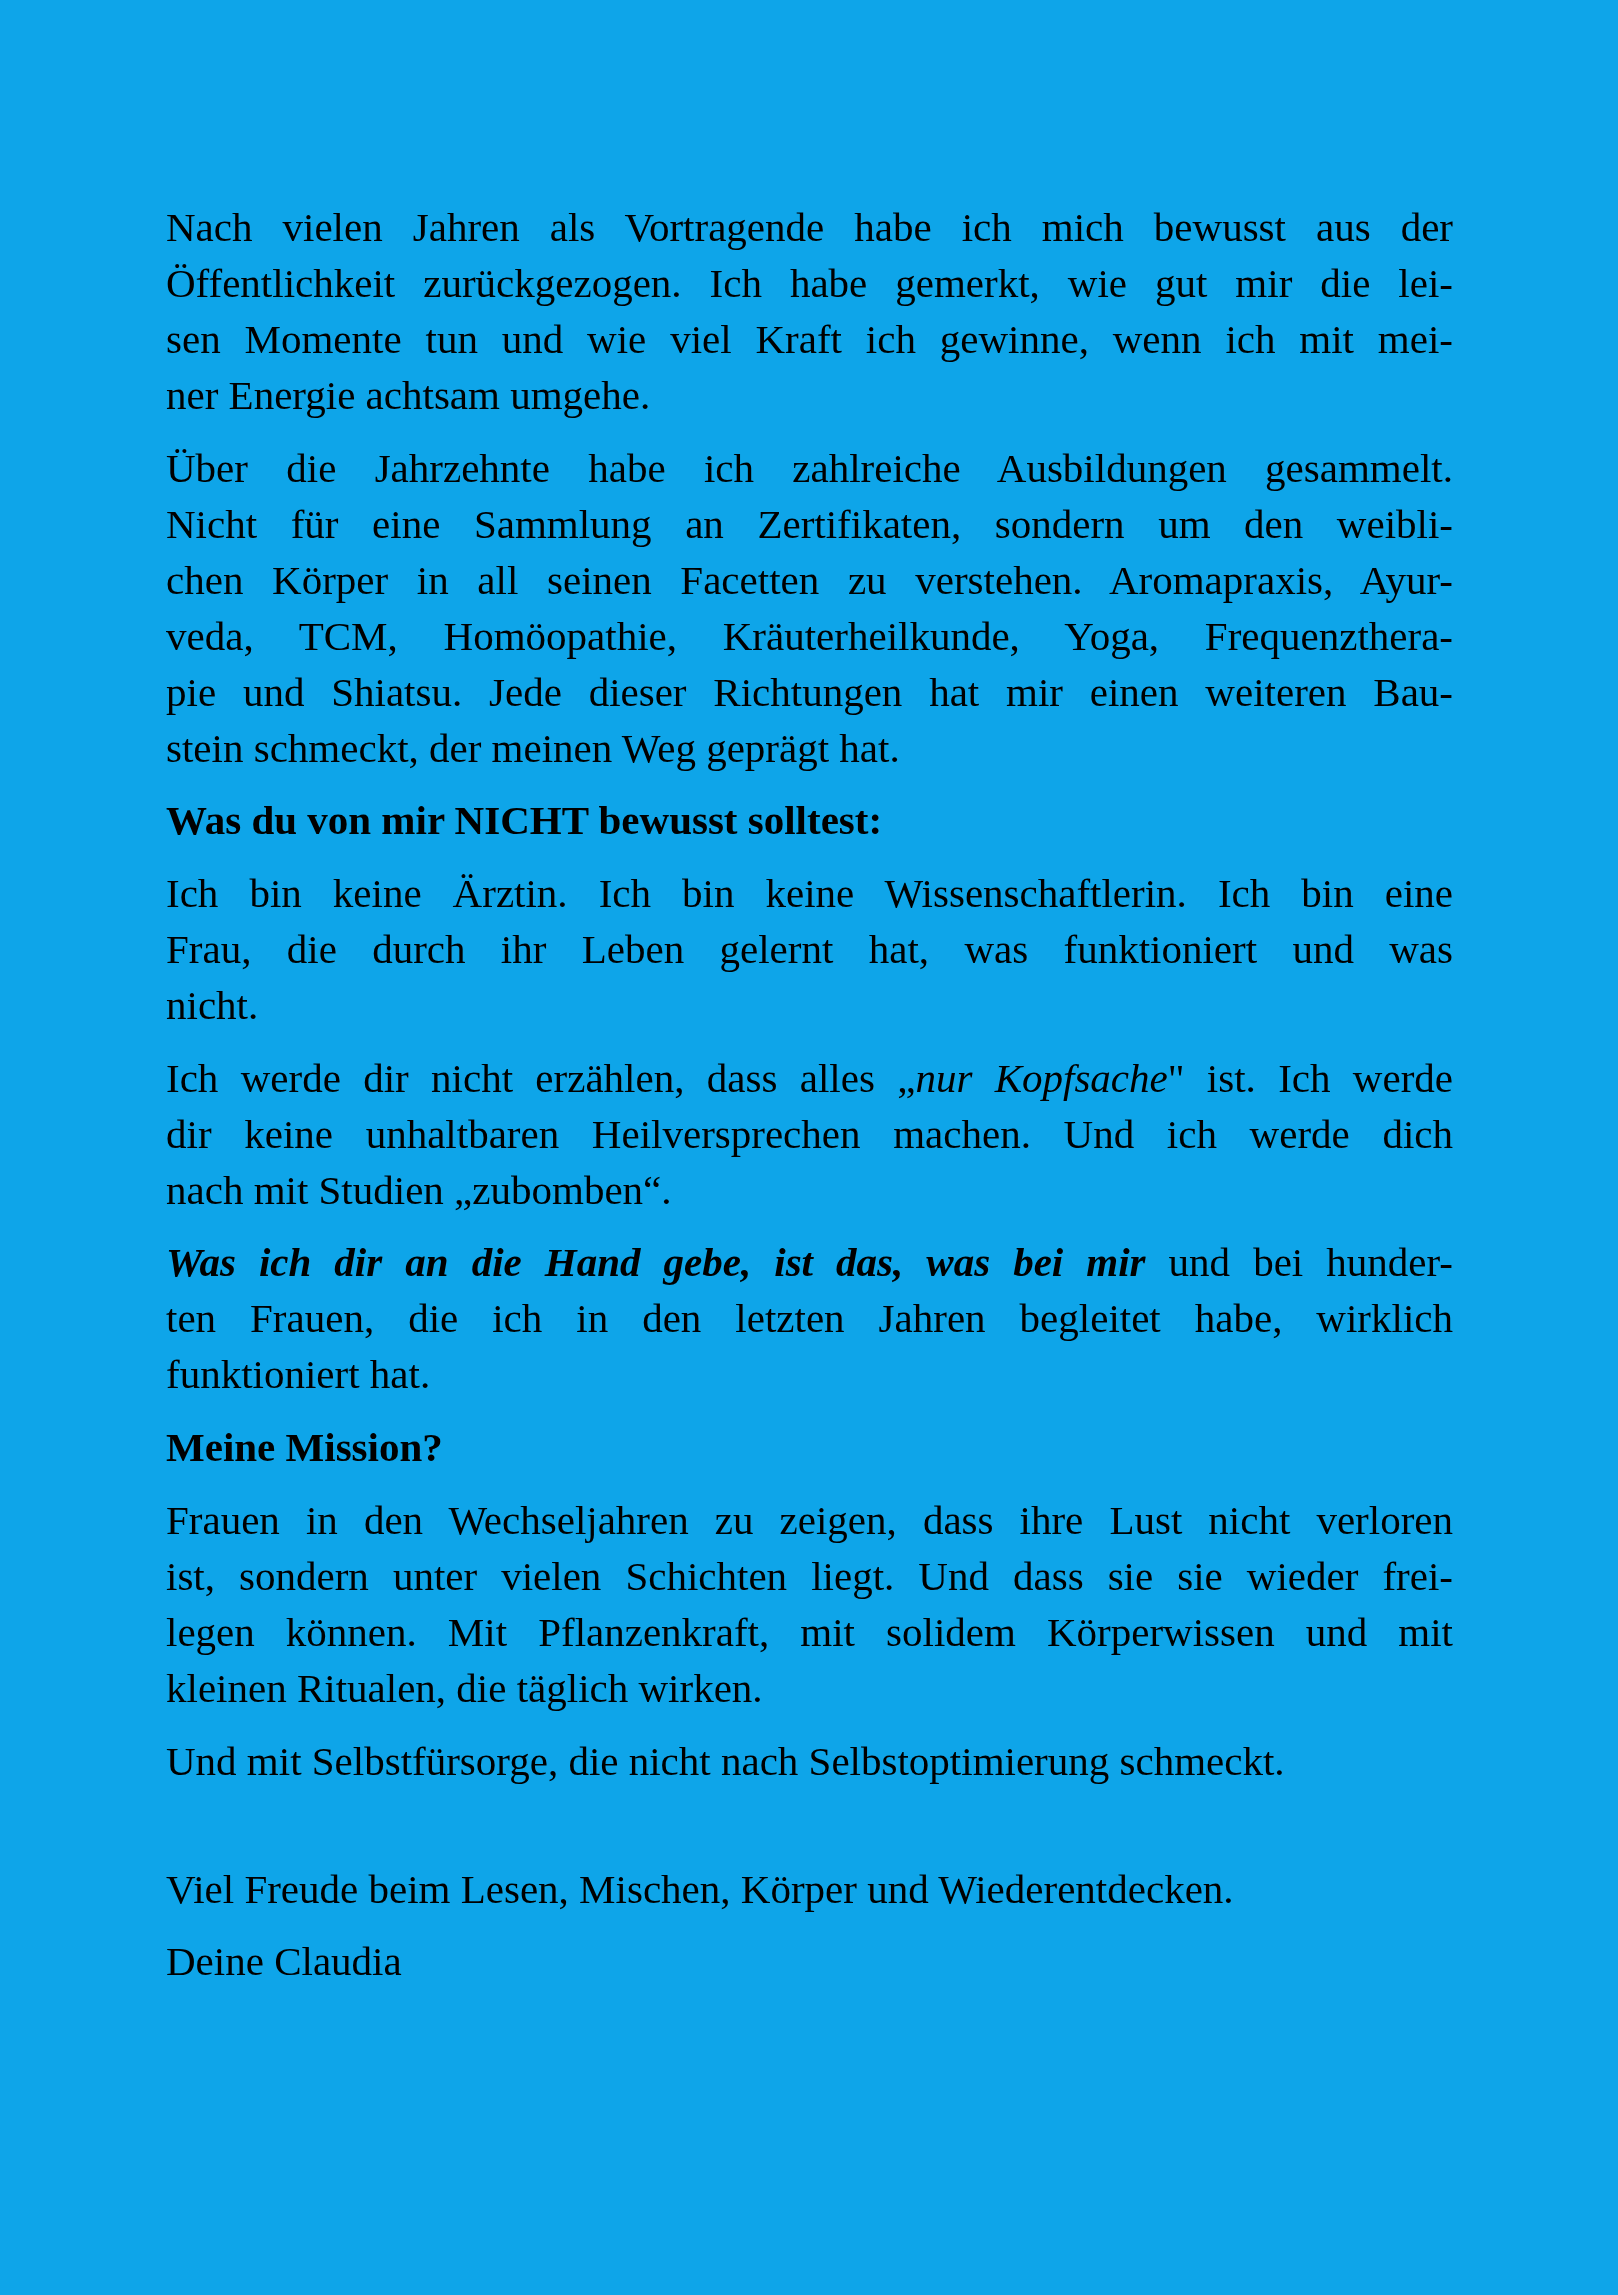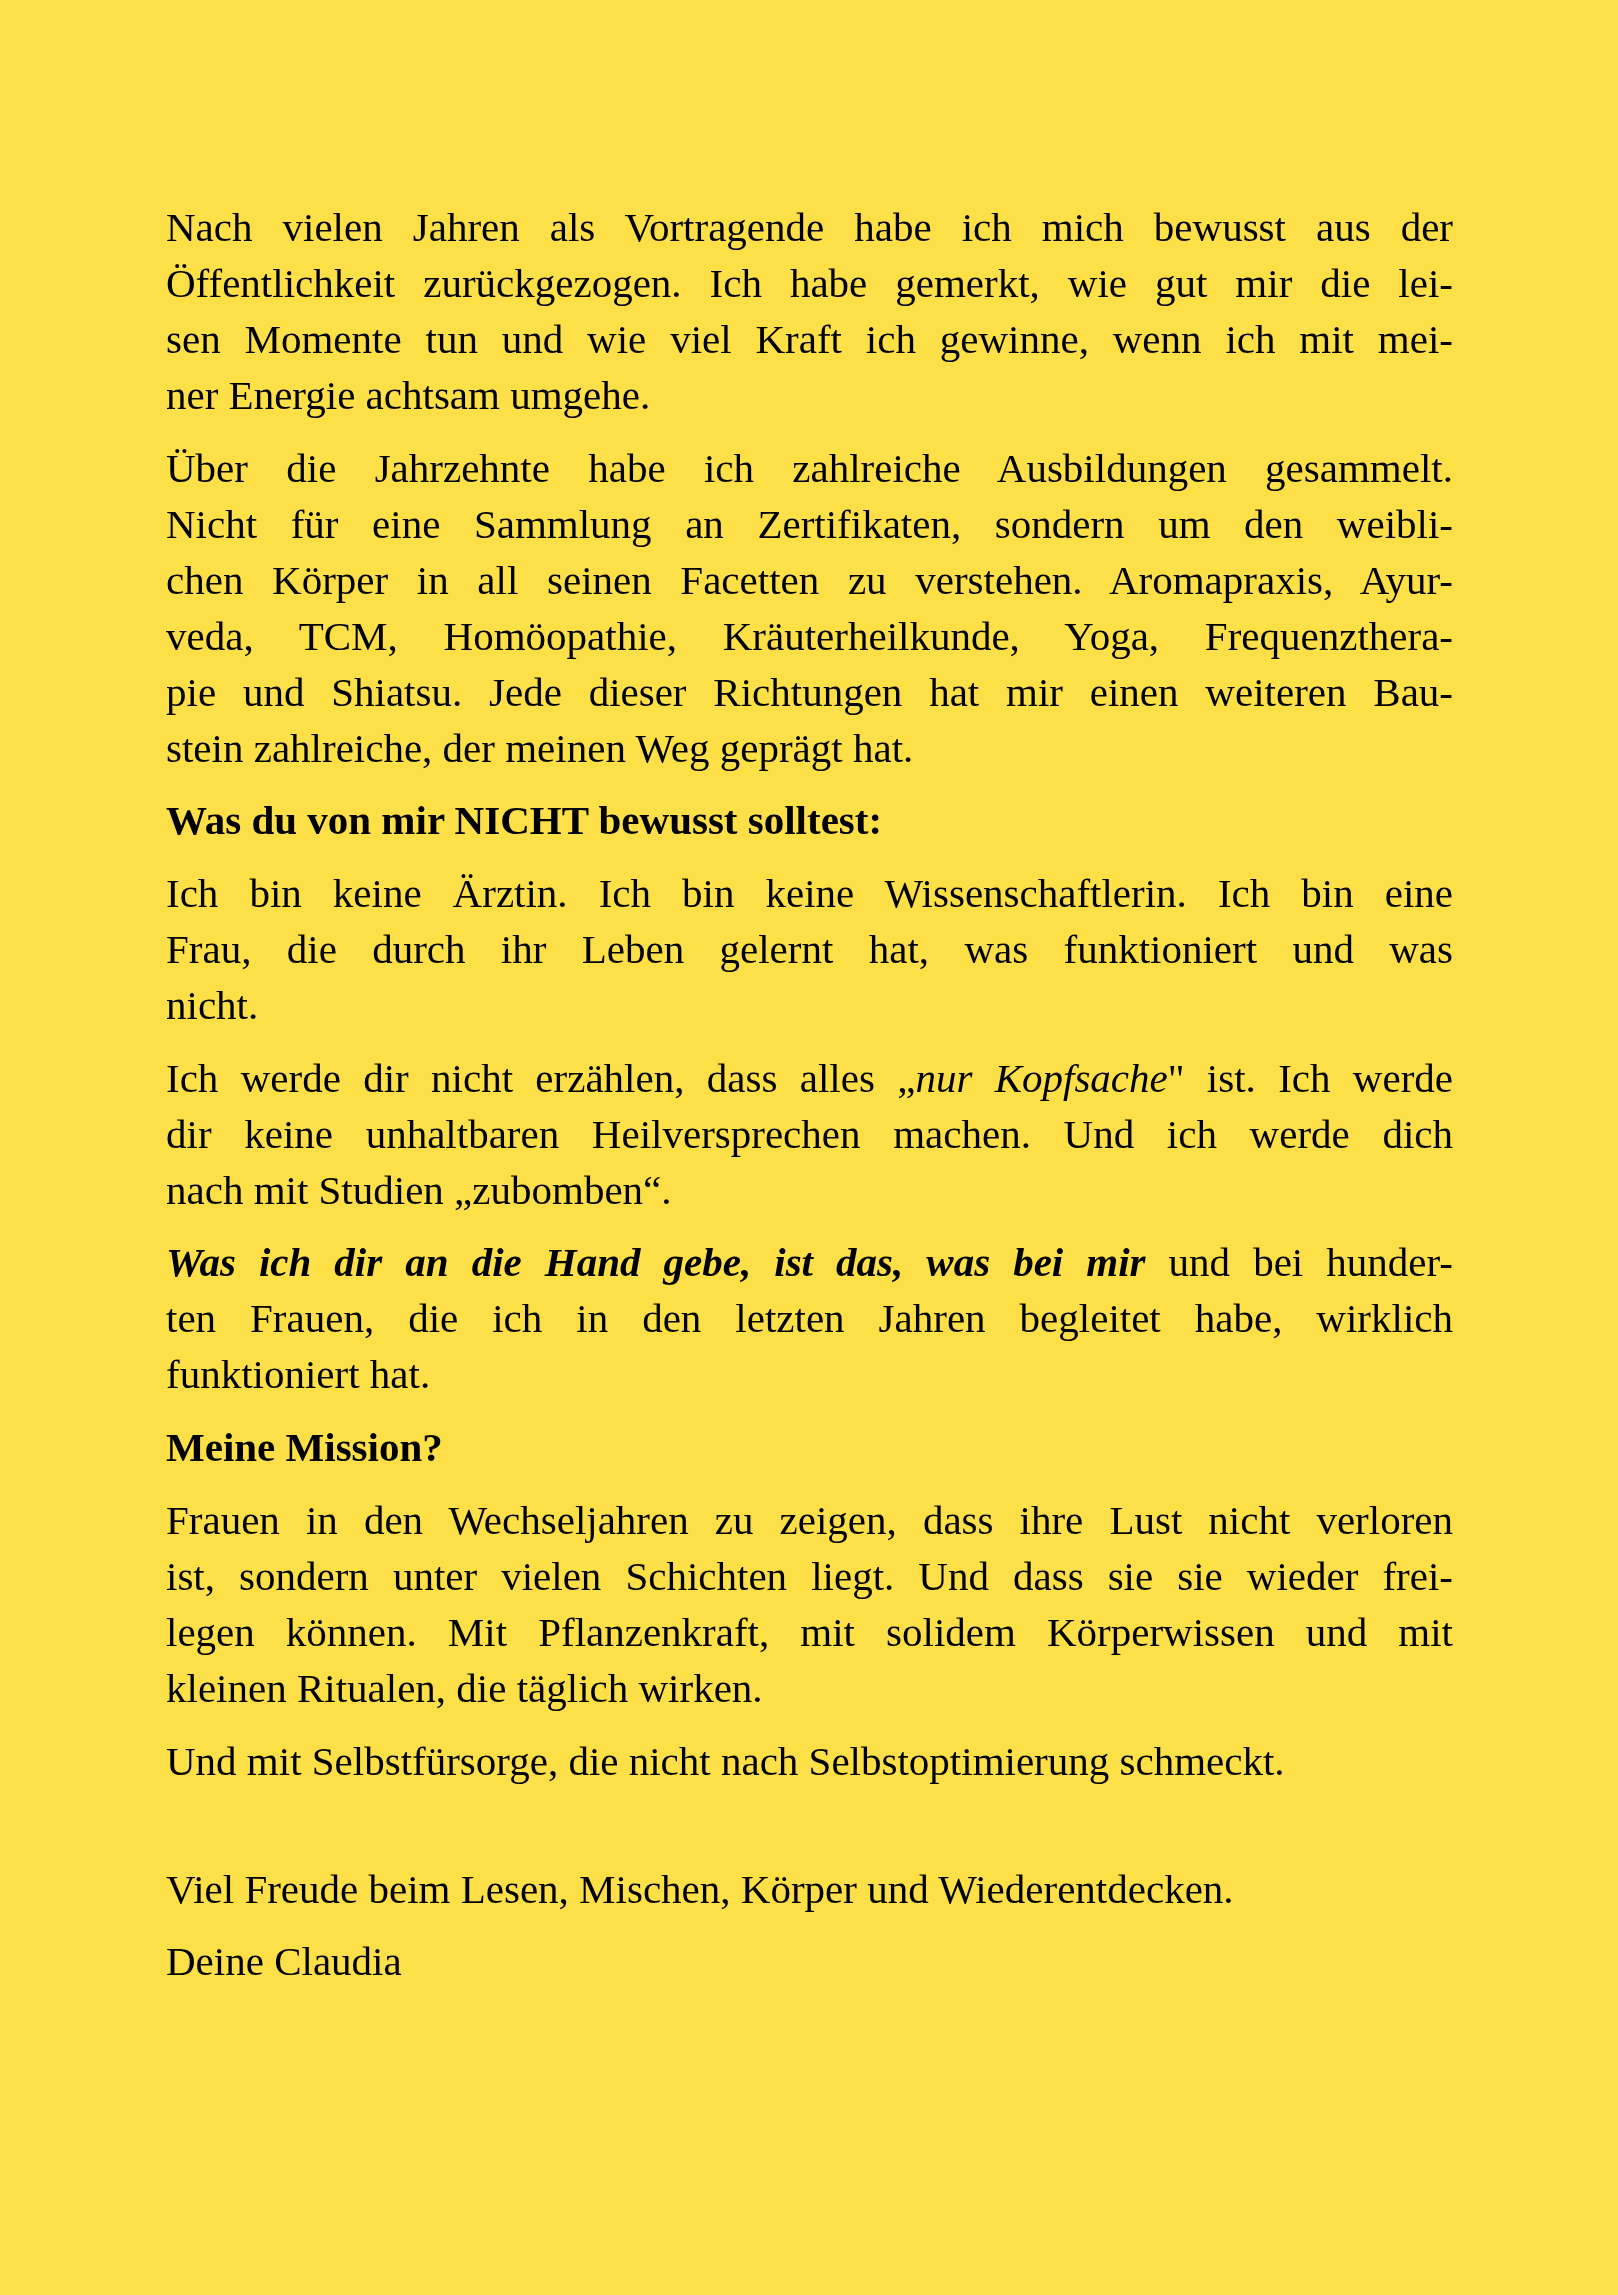--- a/index.html
+++ b/index.html
@@ -5,21 +5,21 @@
 <style>
   html, body {
     margin: 0;
     padding: 0;
     background: #ffffff;
   }
   .page {
     position: relative;
     width: 1618px;
     height: 2295px;
-    background: #fde047;
+    background: #0ea5e9;
     color: #000000;
     font-family: "Liberation Serif", "DejaVu Serif", serif;
     overflow: hidden;
   }
   .content {
     position: absolute;
     left: 166px;
     top: 199px;
     width: 1287px;
   }
@@ -57,21 +57,21 @@
         <span class="line just"><span class="seg">Öffentlichkeit zurückgezogen. Ich habe gemerkt, wie gut mir die lei-</span></span>
         <span class="line just"><span class="seg">sen Momente tun und wie viel Kraft ich gewinne, wenn ich mit mei-</span></span>
         <span class="line"><span class="seg">ner Energie achtsam umgehe.</span></span>
       </p>
       <p class="para body">
         <span class="line just"><span class="seg">Über die Jahrzehnte habe ich zahlreiche Ausbildungen gesammelt.</span></span>
         <span class="line just"><span class="seg">Nicht für eine Sammlung an Zertifikaten, sondern um den weibli-</span></span>
         <span class="line just"><span class="seg">chen Körper in all seinen Facetten zu verstehen. Aromapraxis, Ayur-</span></span>
         <span class="line just"><span class="seg">veda, TCM, Homöopathie, Kräuterheilkunde, Yoga, Frequenzthera-</span></span>
         <span class="line just"><span class="seg">pie und Shiatsu. Jede dieser Richtungen hat mir einen weiteren Bau-</span></span>
-        <span class="line"><span class="seg">stein zahlreiche, der meinen Weg geprägt hat.</span></span>
+        <span class="line"><span class="seg">stein schmeckt, der meinen Weg geprägt hat.</span></span>
       </p>
       <p class="para heading">
         <span class="line"><span class="seg">Was du von mir NICHT bewusst solltest:</span></span>
       </p>
       <p class="para body">
         <span class="line just"><span class="seg">Ich bin keine Ärztin. Ich bin keine Wissenschaftlerin. Ich bin eine</span></span>
         <span class="line just"><span class="seg">Frau, die durch ihr Leben gelernt hat, was funktioniert und was</span></span>
         <span class="line"><span class="seg">nicht.</span></span>
       </p>
       <p class="para body">

